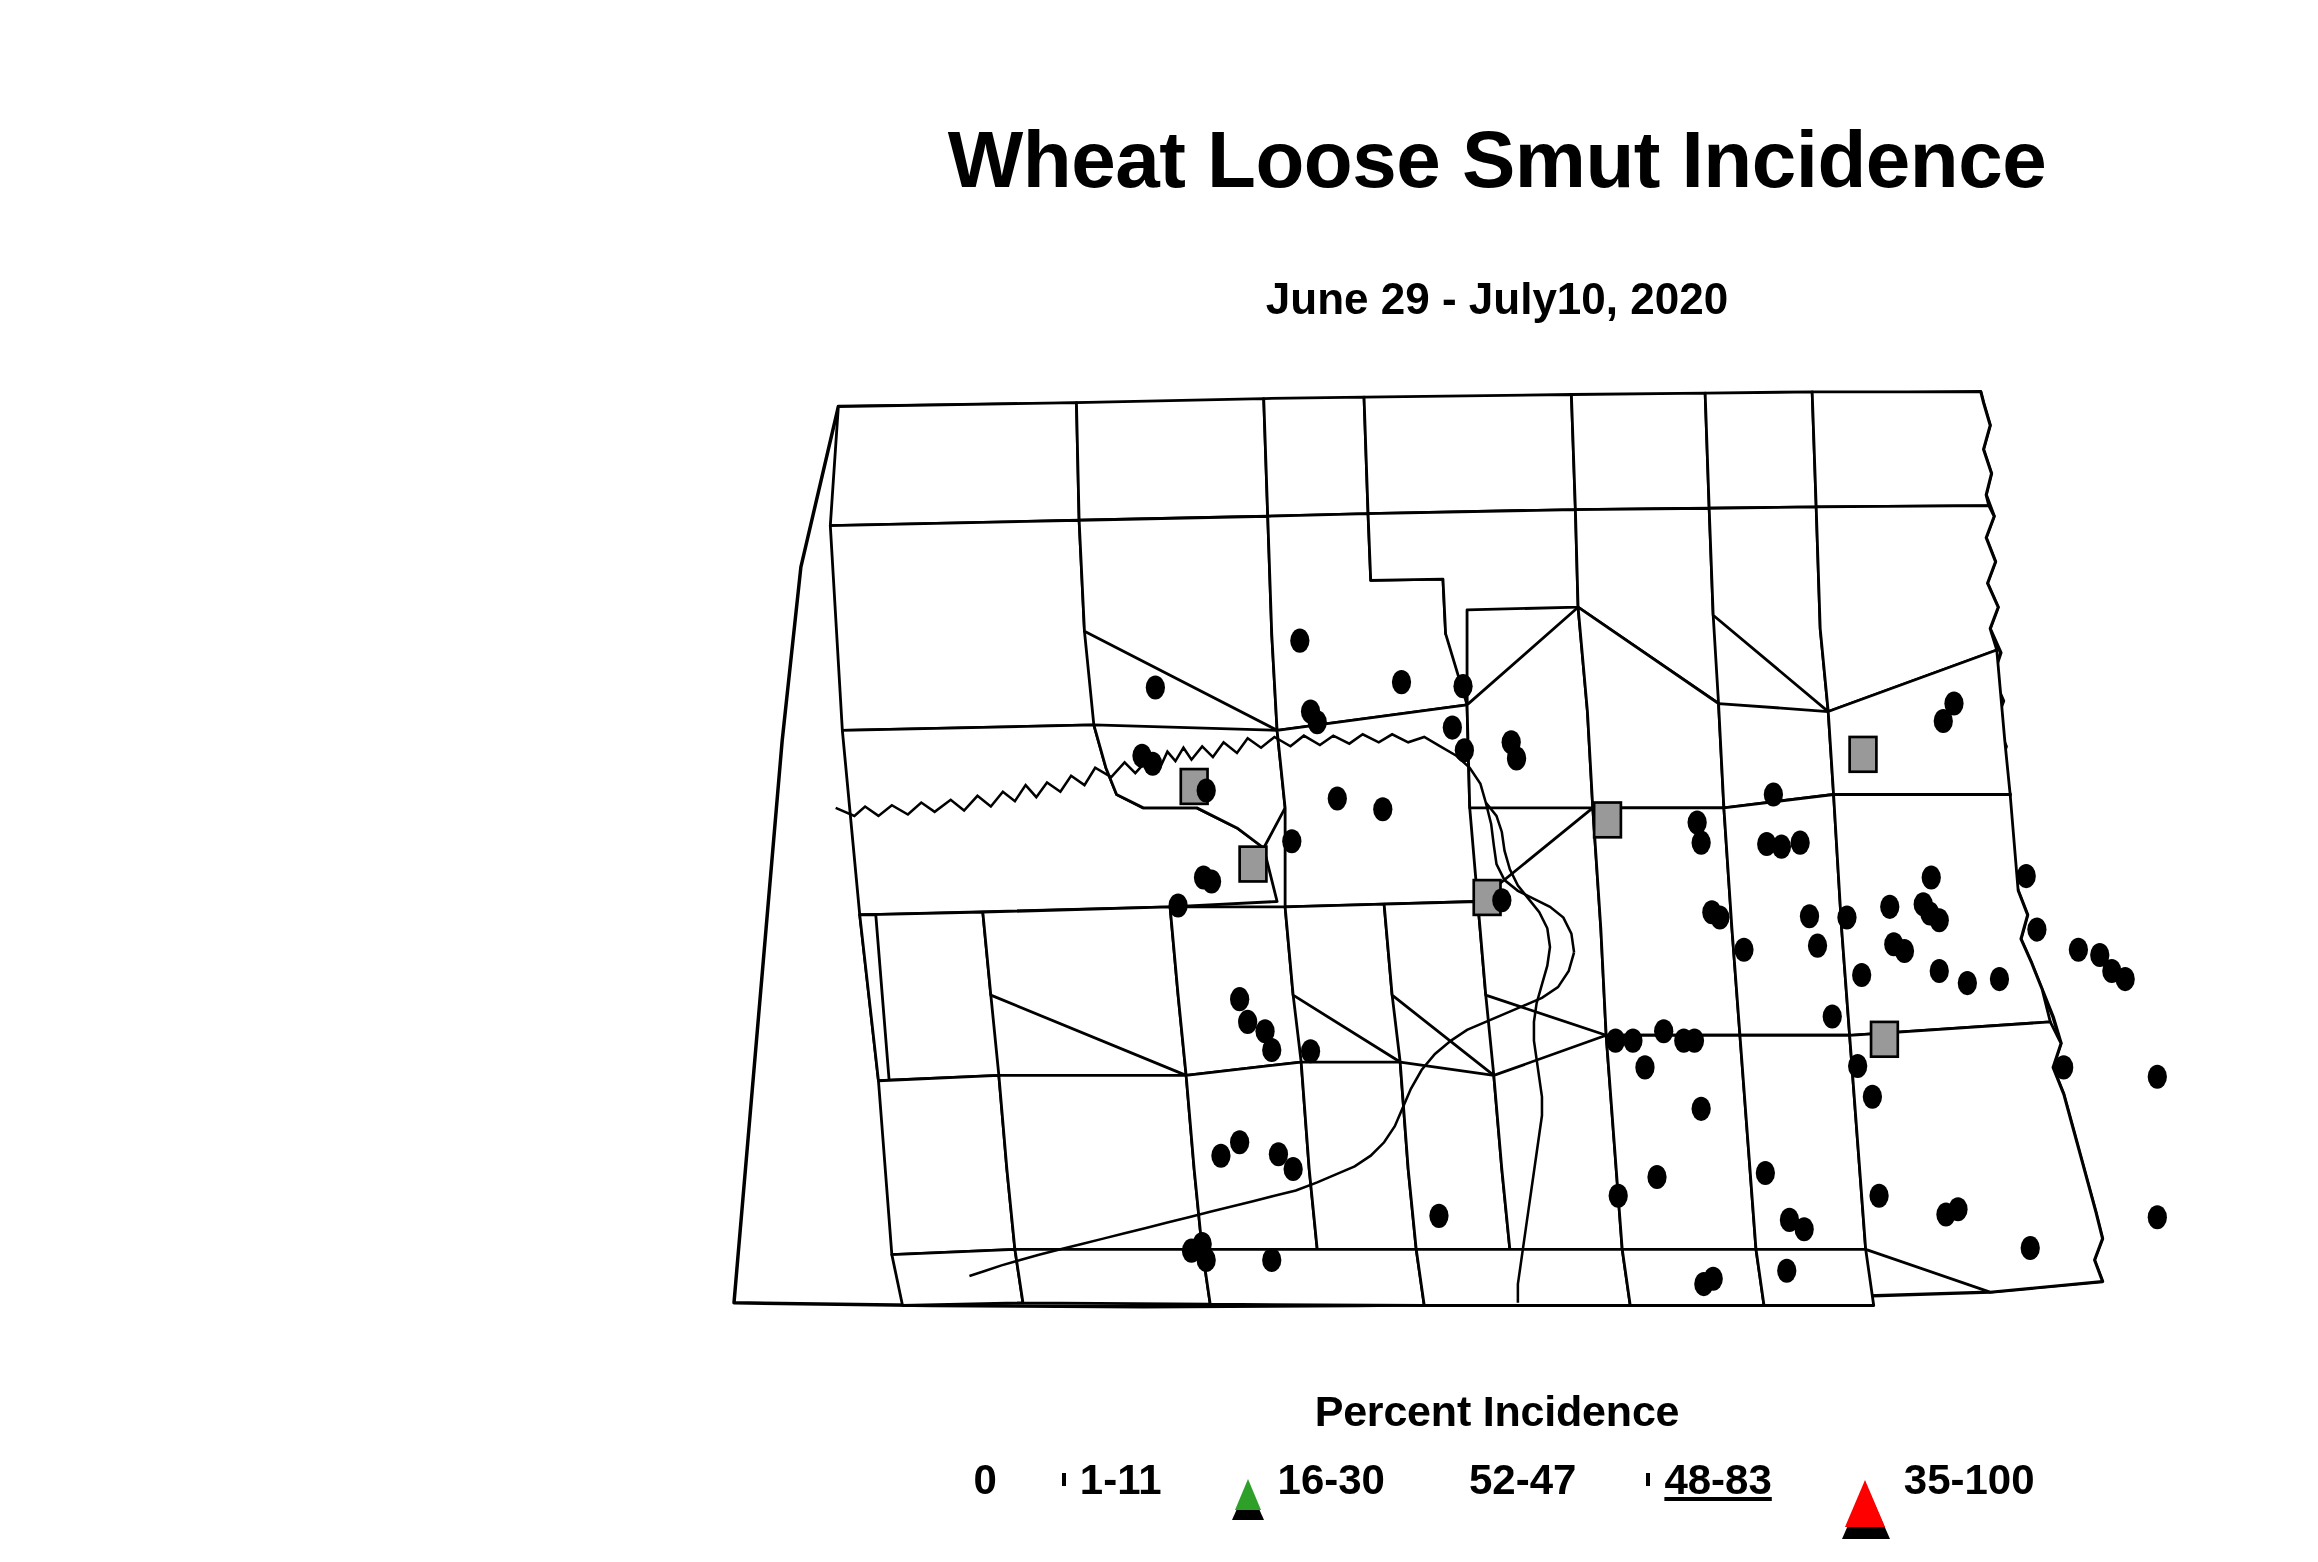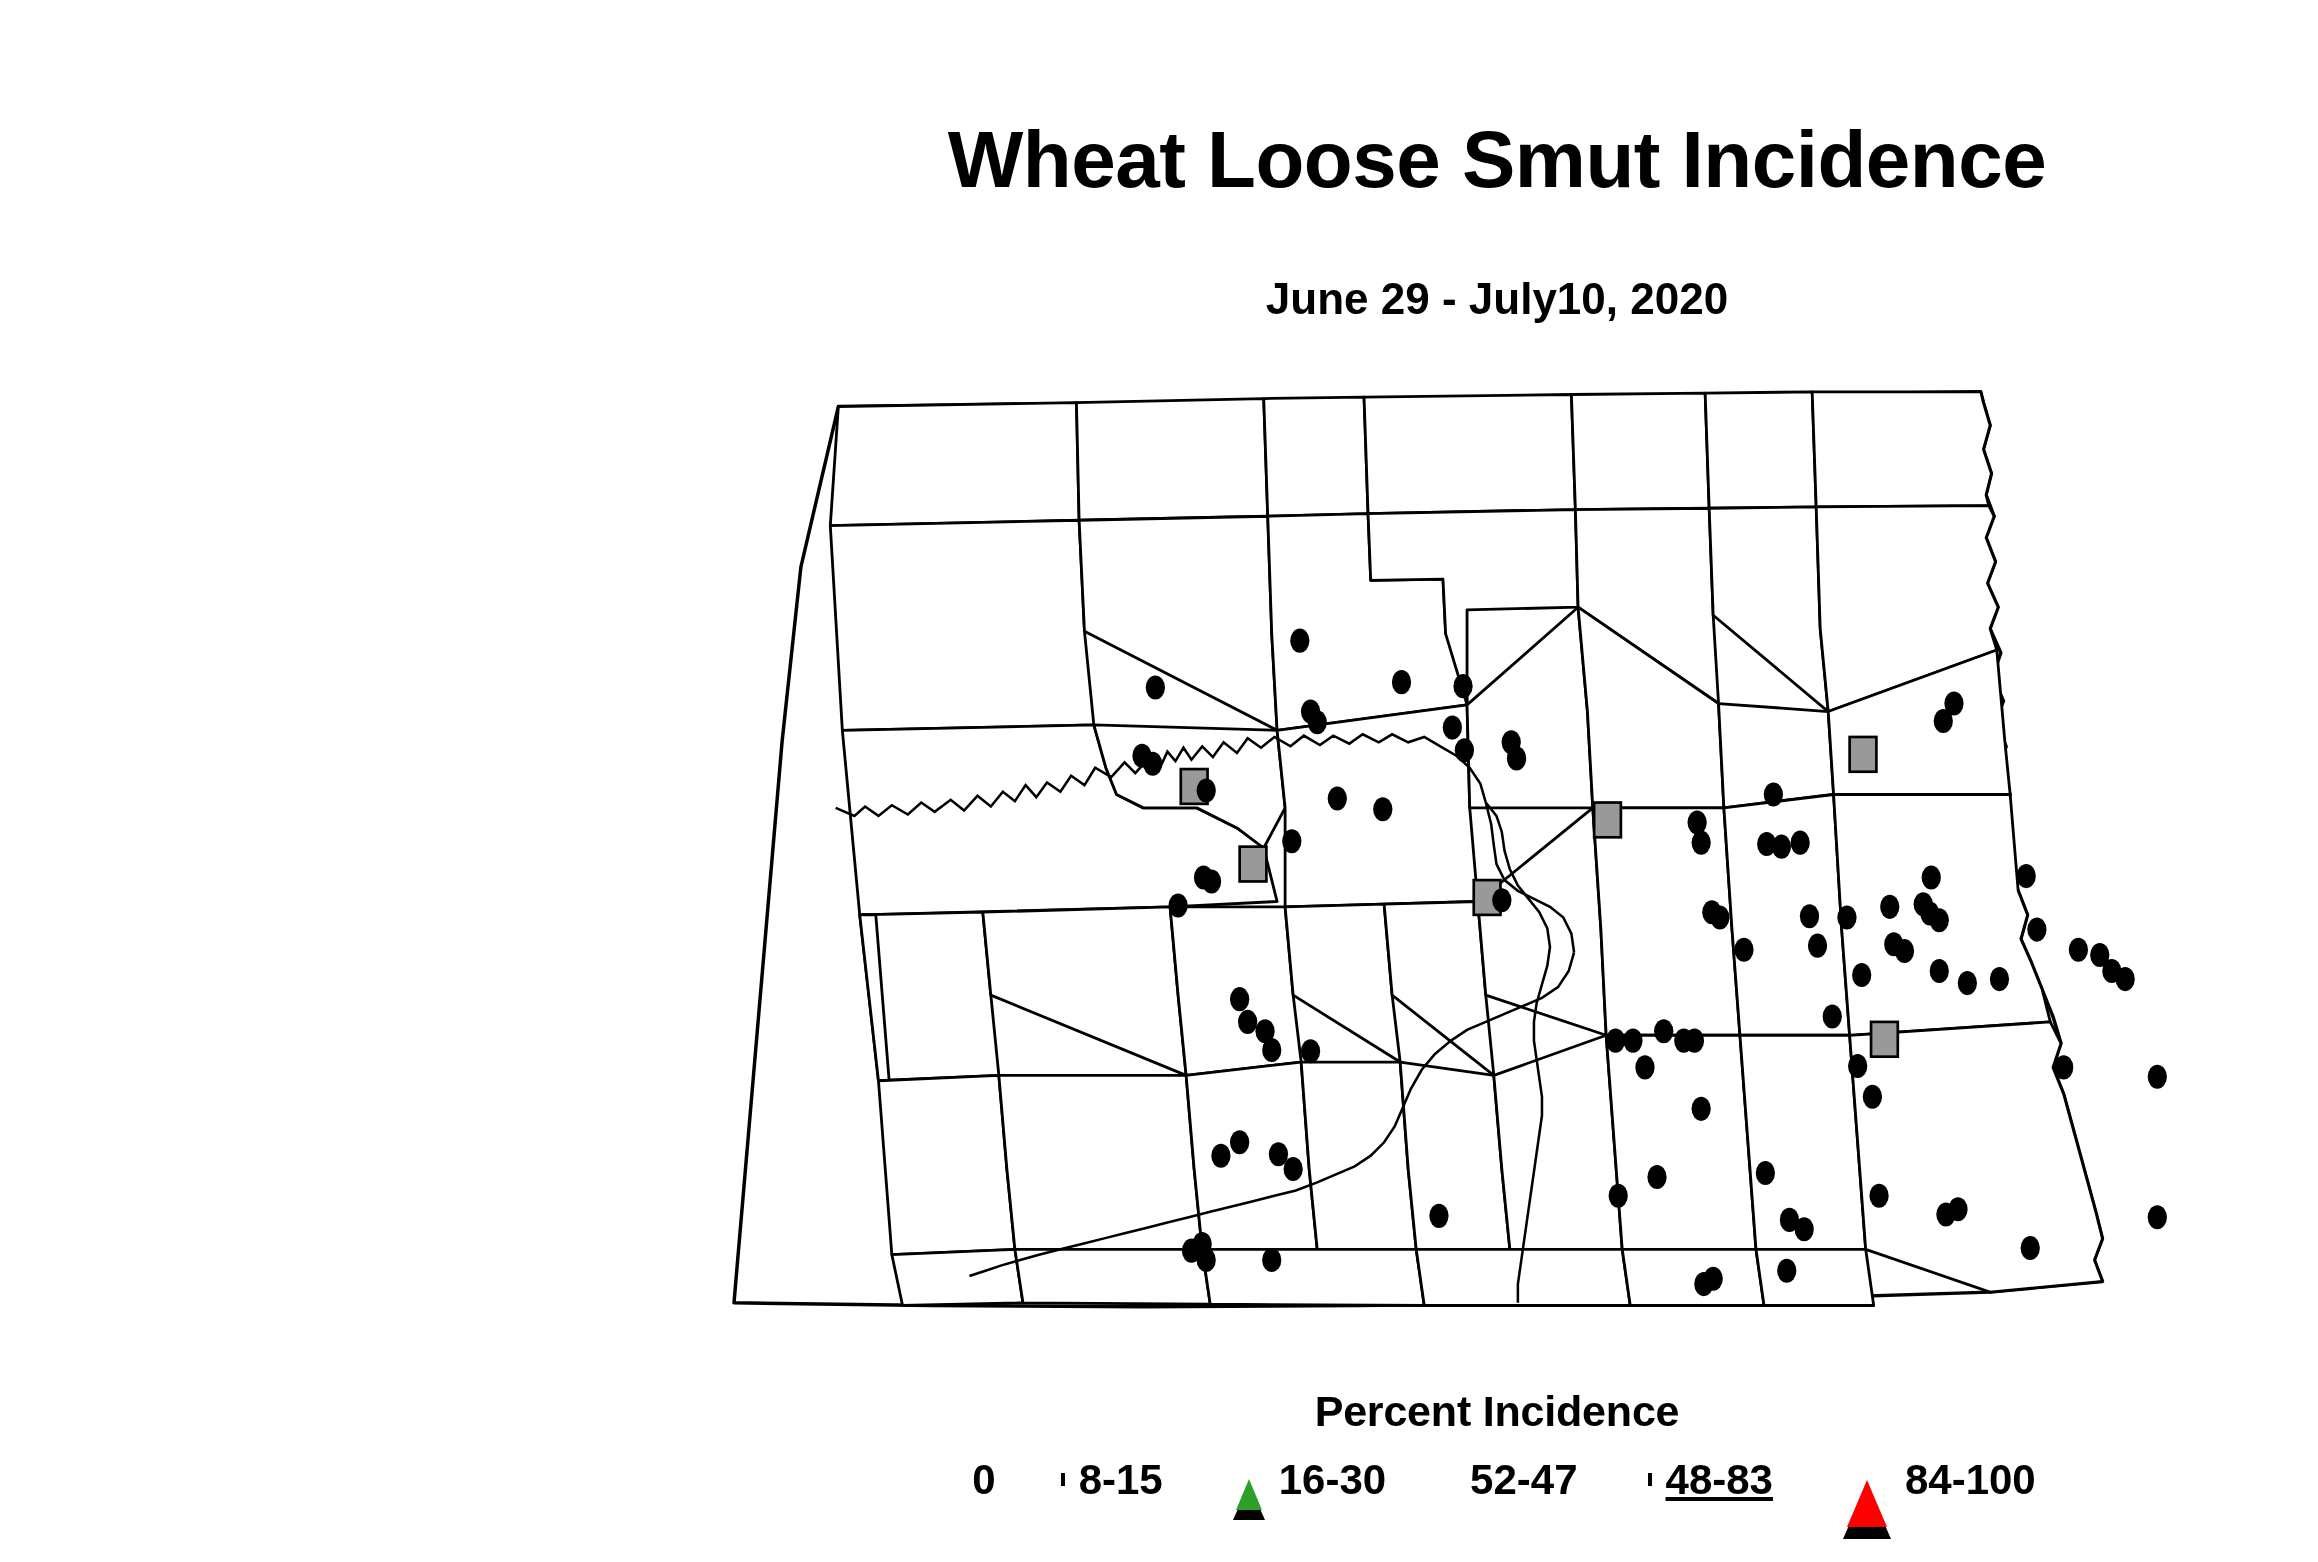--- a/index.html
+++ b/index.html
@@ -331,35 +331,35 @@
 
   <div id="legend">
     <div id="legend-title">Percent Incidence</div>
     <div id="legend-items">
         <div class="legend-item" style="margin-left: 0px;">
           <span class="legend-sym"><span class="sym-dot" style="background: rgb(0, 0, 0);"></span></span>
           <span class="legend-label">0</span>
         </div>
         <div class="legend-item" style="margin-left: 65px;">
           <span class="legend-sym"><span class="sym-square" style="background: rgb(153, 153, 153);"></span></span>
-          <span class="legend-label">8-15</span>
+          <span class="legend-label">1-11</span>
         </div>
         <div class="legend-item" style="margin-left: 70px;">
           <span class="legend-sym"><span class="sym-tri tri-sm" style="--tri-fill: #2EA02A;"></span></span>
           <span class="legend-label">16-30</span>
         </div>
         <div class="legend-item" style="margin-left: 70px;">
           <span class="legend-sym"><span class="sym-circle" style="background: rgb(11, 97, 232);"></span></span>
           <span class="legend-label">52-47</span>
         </div>
         <div class="legend-item" style="margin-left: 70px; text-decoration: underline;">
           <span class="legend-sym"><span class="sym-square" style="background: rgb(232, 232, 0);"></span></span>
           <span class="legend-label">48-83</span>
         </div>
         <div class="legend-item" style="margin-left: 70px;">
           <span class="legend-sym"><span class="sym-tri tri-lg" style="--tri-fill: #FF0000;"></span></span>
-          <span class="legend-label">84-100</span>
+          <span class="legend-label">35-100</span>
         </div>
       </div>
   </div>
 
 </div>
 
 
 </body></html>

